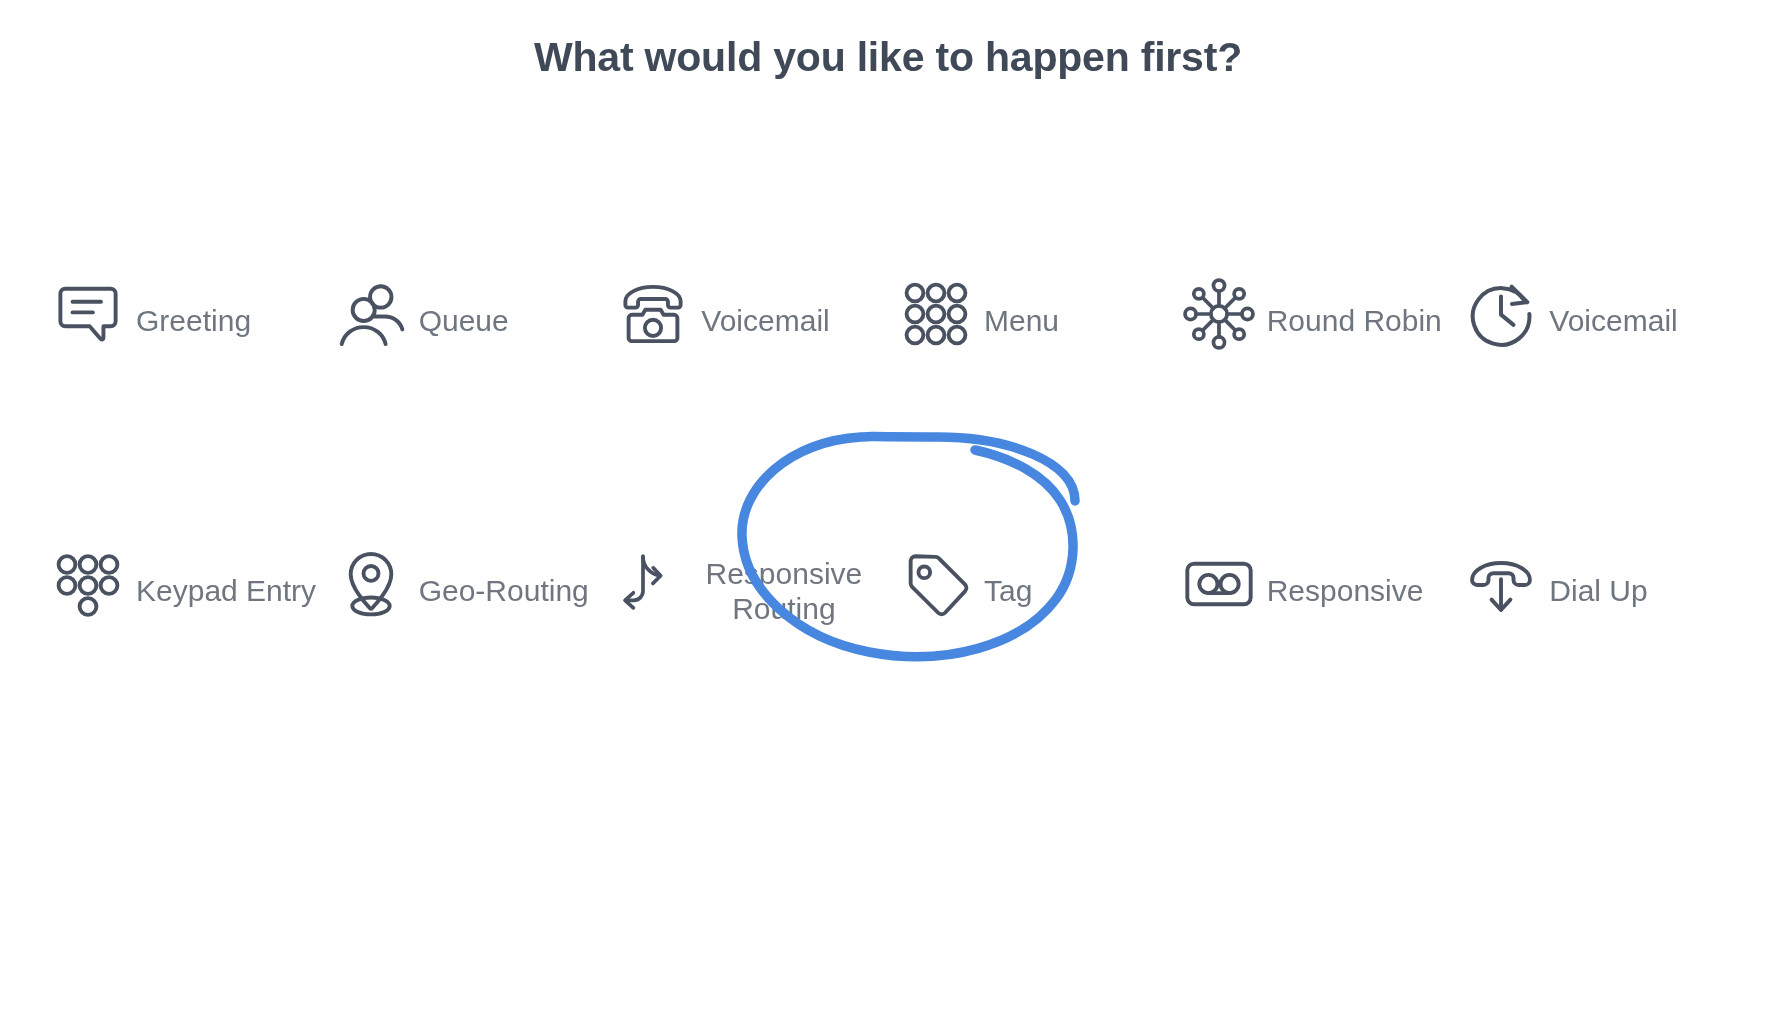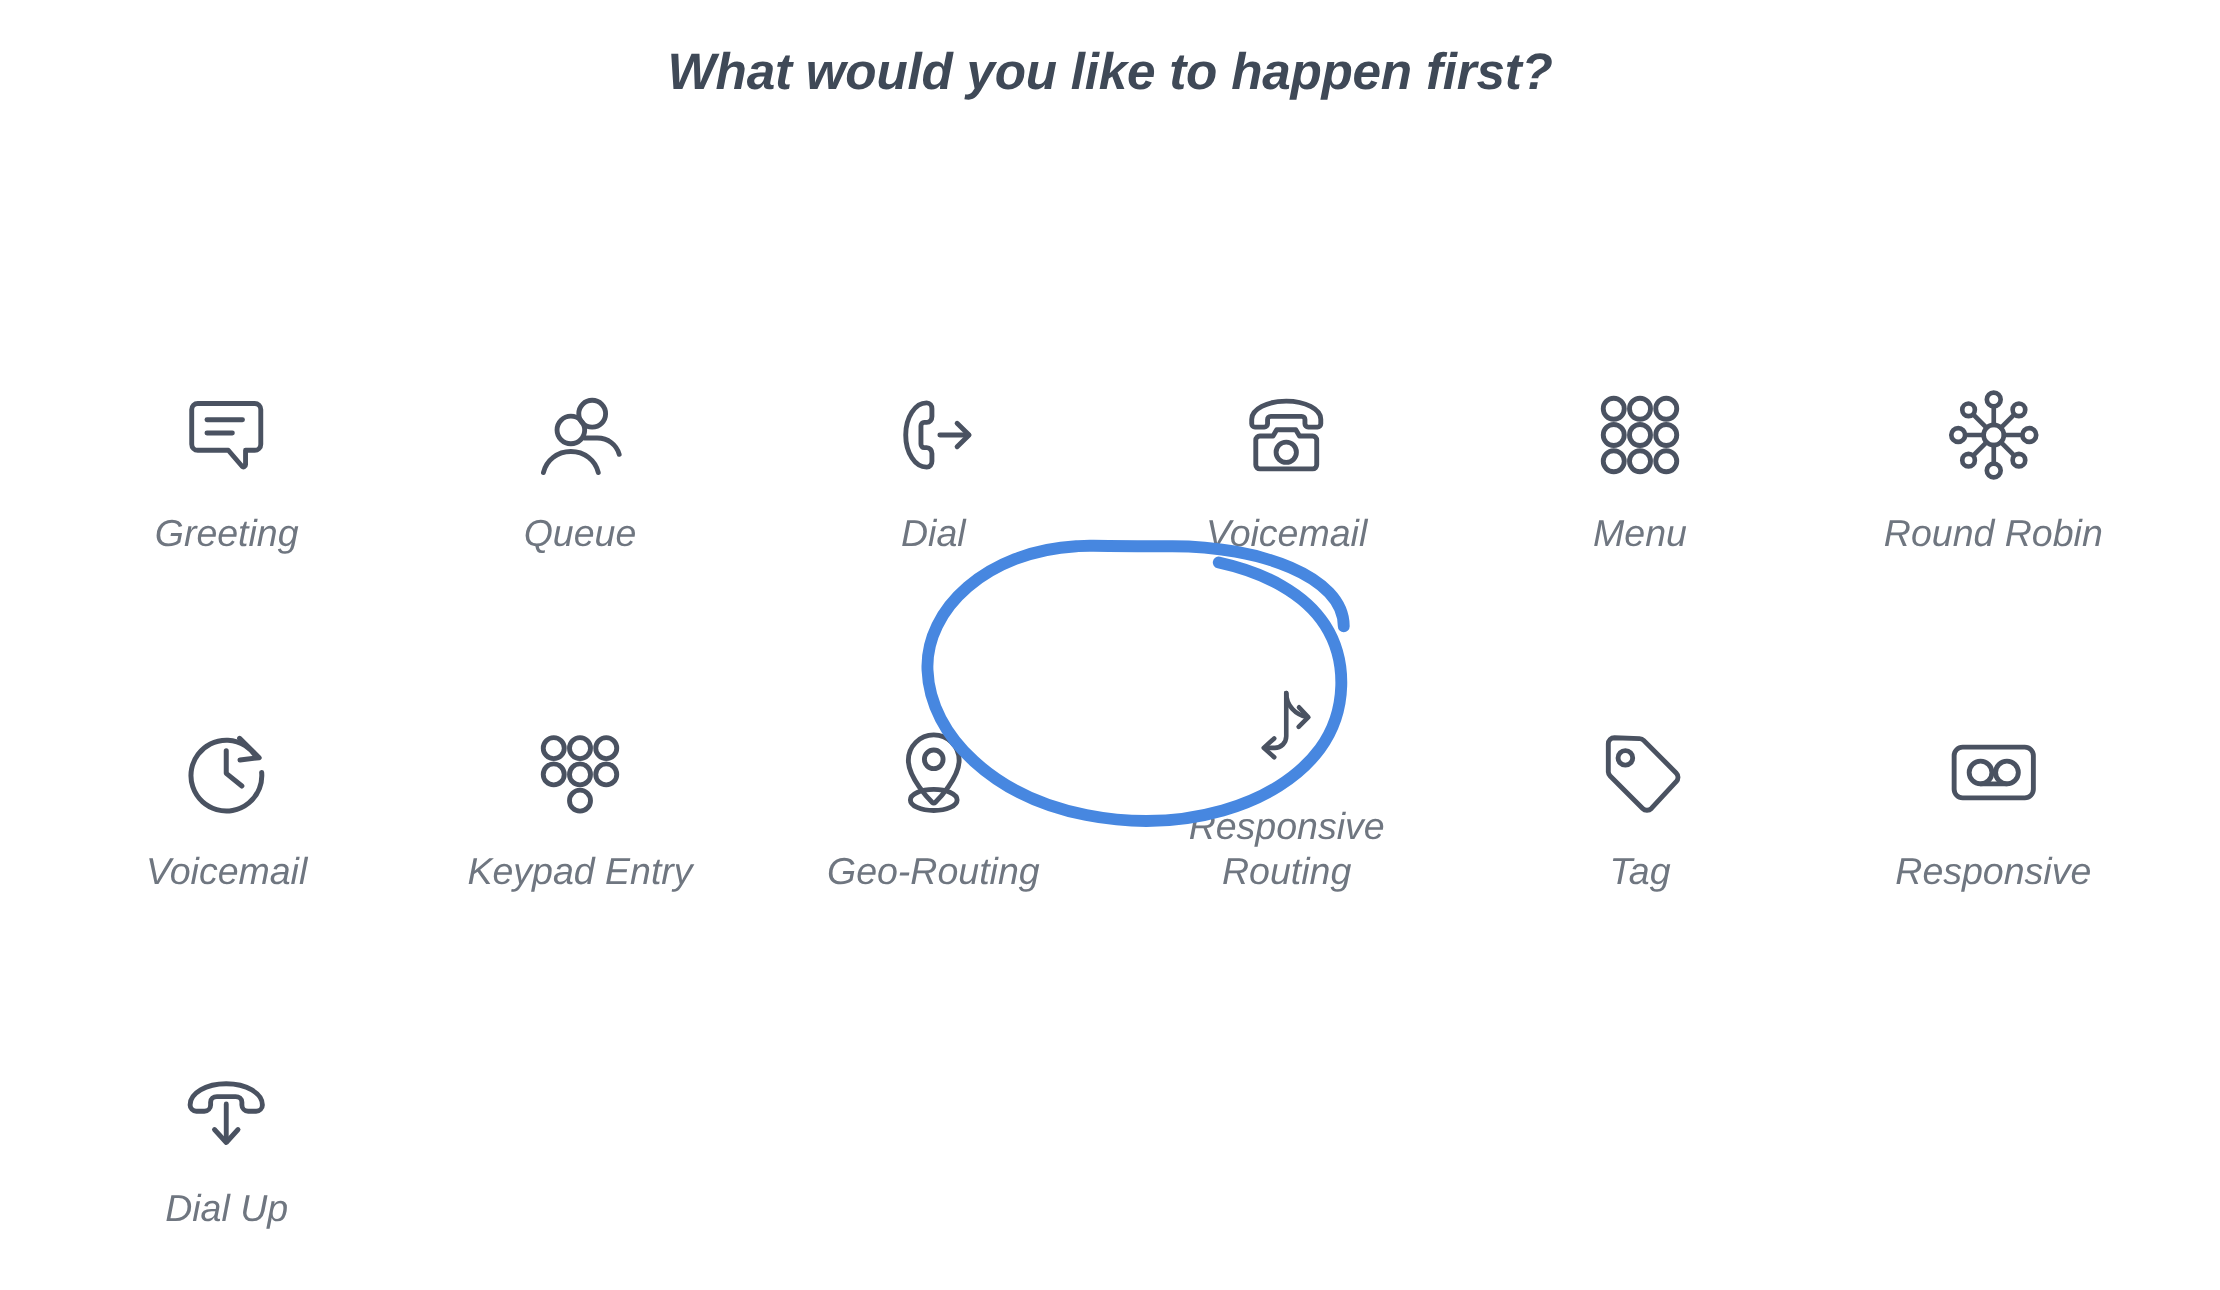--- a/index.html
+++ b/index.html
@@ -13,21 +13,20 @@
     font-family: "Liberation Sans", sans-serif;
     overflow: hidden;
     position: relative;
   }
 
   .page {
     position: relative;
     width: 1776px;
     height: 964px;
     box-sizing: border-box;
-    font-style: italic;
   }
 
   .page-title {
     text-align: center;
     font-size: 41px;
     font-weight: bold;
     color: #3f4957;
     letter-spacing: -0.2px;
     padding-top: 34px;
     margin: 0;
@@ -41,23 +40,22 @@
     width: 1696px;
     display: grid;
     grid-template-columns: repeat(6, 1fr);
     grid-auto-rows: 270px;
     row-gap: 0px;
     column-gap: 0px;
   }
 
   .option-tile {
     display: flex;
-    flex-direction: column;
     align-items: center;
-    justify-content: flex-end;
+    justify-content: flex-start;
     cursor: pointer;
     padding-top: 8px;
   }
 
   .option-icon {
     width: 96px;
     height: 96px;
     display: flex;
     align-items: center;
     justify-content: center;
@@ -115,30 +113,20 @@
         <svg width="78" height="78" viewBox="0 0 48 48" fill="none" stroke="currentColor" stroke-width="2.4" stroke-linecap="round" stroke-linejoin="round">
           <circle cx="30" cy="13.5" r="6.6"></circle>
           <path d="M26 25.5h6.5c5.3 0 9.5 3.3 10.8 8"></path>
           <circle cx="19.5" cy="21.5" r="6.8"></circle>
           <path d="M6 42.5c1.4-6.1 6.9-10.4 13.5-10.4S31.6 36.4 33 42.5"></path>
         </svg>
       </div>
       <div class="option-label">Queue</div>
     </div>
 
-    <div class="option-tile">
-      <div class="option-icon">
-        <svg width="78" height="78" viewBox="0 0 48 48" fill="none" stroke="currentColor" stroke-width="2.4" stroke-linecap="round" stroke-linejoin="round">
-          <path d="M20.5 8.2c-5.7 0-10.3 7-10.3 15.8S14.8 39.8 20.5 39.8c1.6 0 2.6-1.3 2.6-2.9v-3.8c0-1.6-1-2.9-2.6-2.9h-1.2c-.9 0-1.6-.8-1.6-1.8v-8.8c0-1 .7-1.8 1.6-1.8h1.2c1.6 0 2.6-1.3 2.6-2.9v-3.8c0-1.6-1-2.9-2.6-2.9z"></path>
-          <line x1="27" y1="24" x2="41" y2="24"></line>
-          <polyline points="35.5,18.2 41.4,24 35.5,29.8"></polyline>
-        </svg>
-      </div>
-      <div class="option-label">Dial</div>
-    </div>
 
     <div class="option-tile">
       <div class="option-icon">
         <svg width="78" height="78" viewBox="0 0 48 48" fill="none" stroke="currentColor" stroke-width="2.4" stroke-linecap="round" stroke-linejoin="round">
           <path d="M7 18.5v-2.3C7 11.3 14.6 7.3 24 7.3s17 4 17 8.9v2.3c0 .9-.7 1.6-1.6 1.6h-4.6c-.9 0-1.6-.7-1.6-1.6v-2.1c0-.9-.7-1.6-1.6-1.6H16.4c-.9 0-1.6.7-1.6 1.6v2.1c0 .9-.7 1.6-1.6 1.6H8.6c-.9 0-1.6-.7-1.6-1.6z"></path>
           <path d="M11 24.5h6.5l1.8-3.1h9.4l1.8 3.1H37a2 2 0 0 1 2 2v12.2a2 2 0 0 1-2 2H11a2 2 0 0 1-2-2V26.5a2 2 0 0 1 2-2z"></path>
           <circle cx="24" cy="32.5" r="5"></circle>
         </svg>
       </div>
       <div class="option-label">Voicemail</div>

